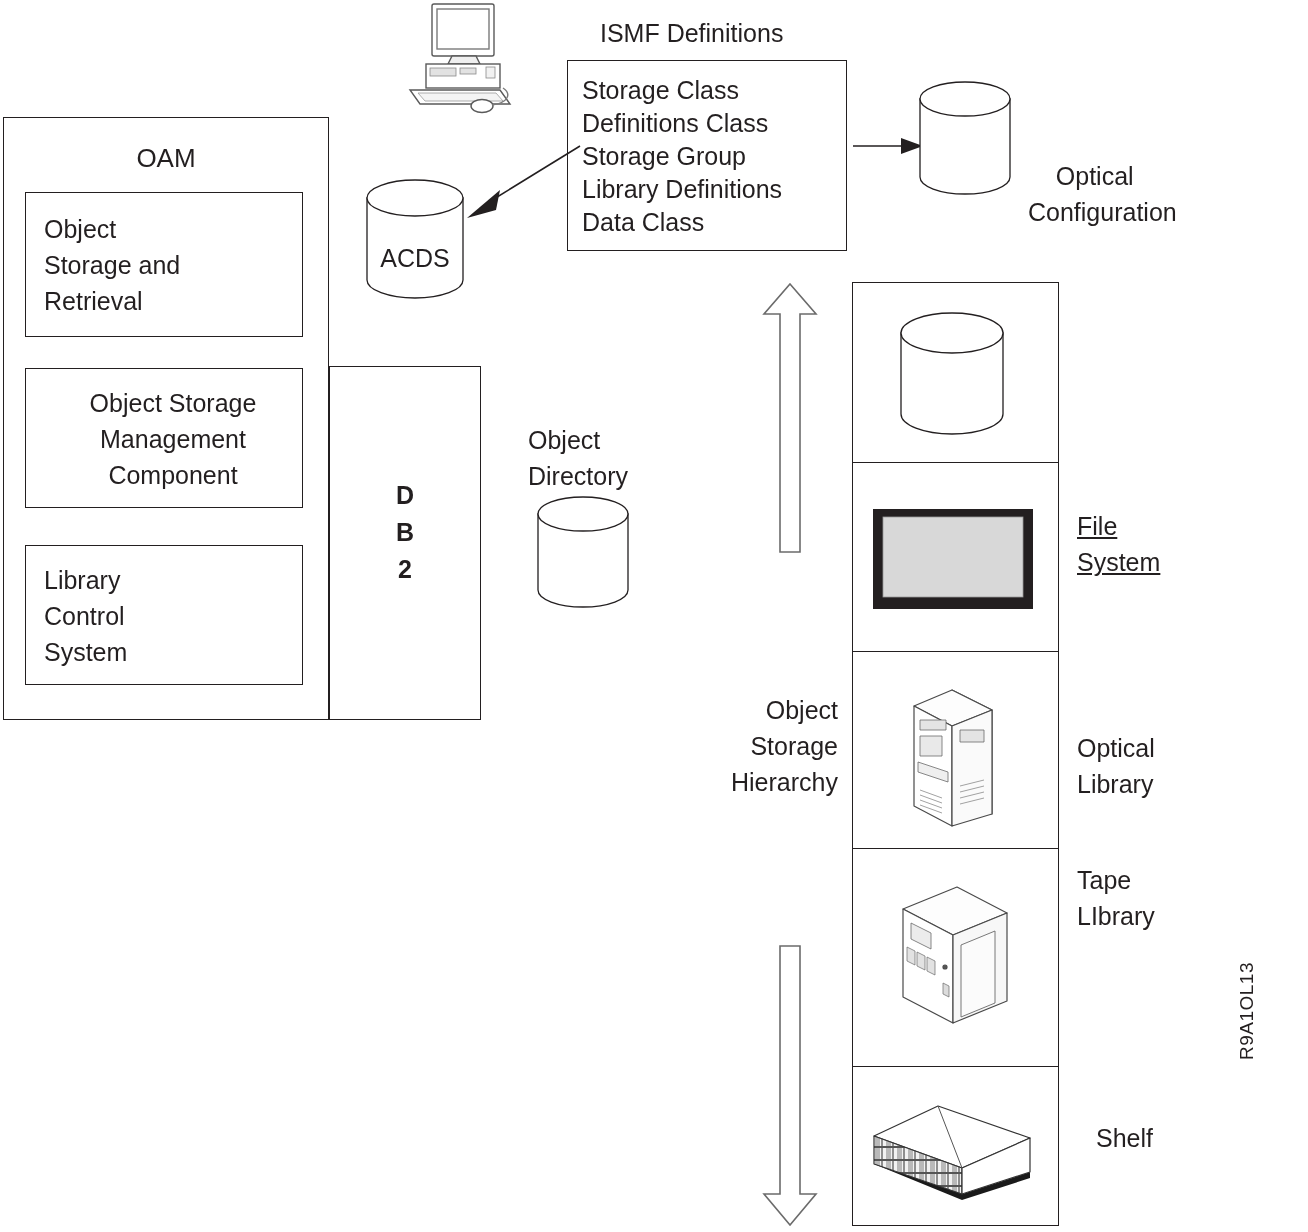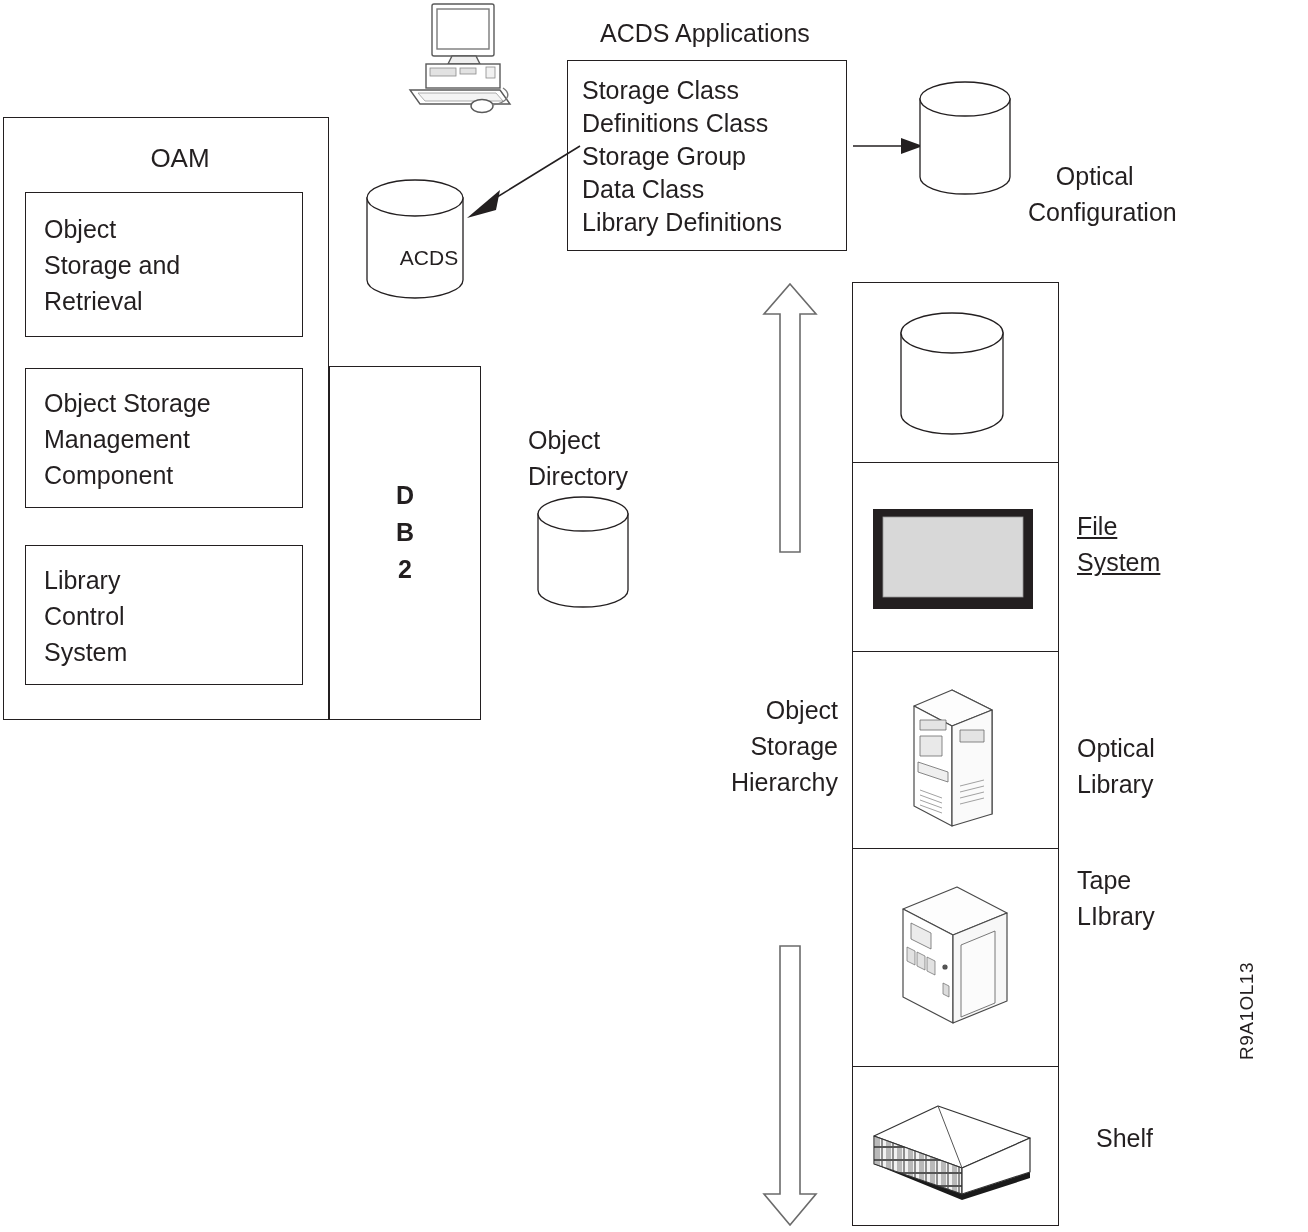--- a/index.html
+++ b/index.html
@@ -21,21 +21,21 @@
     border: 1.5px solid #231f20;
     box-sizing: border-box;
     background: transparent;
   }
   .lbl {
     font-size: 25px;
     line-height: 36px;
     color: #231f20;
     white-space: pre;
   }
-  .lbl-c { text-align: center; padding-left: 14px; }
+  .lbl-c { text-align: center; }
   .bold-stack {
     font-size: 25px;
     font-weight: bold;
     line-height: 37px;
     color: #231f20;
     text-align: center;
   }
   .vert-code {
     font-size: 19px;
     color: #231f20;
@@ -67,45 +67,45 @@
 
         <path d="M6 88 L96 88 L106 102 L16 102 Z" fill="#fff"></path>
         <path d="M14 91 L92 91 L99 99 L21 99 Z" fill="#f4f4f4" stroke="#9a9a9a" stroke-width="0.8"></path>
 
         <ellipse cx="78" cy="104" rx="11" ry="6.5" fill="#fff"></ellipse>
         <path d="M88 103 C 104 101, 108 92, 99 86" fill="none" stroke="#7a7a7a"></path>
       </g>
     </svg>
   </div>
 
-  <div class="abs lbl" style="left:600px; top:15px; width:320px;">ACDS Applications</div>
+  <div class="abs lbl" style="left:600px; top:15px; width:320px;">ISMF Definitions</div>
 
   <div class="abs box" style="left:567px; top:60px; width:280px; height:191px;"></div>
   <div class="abs" style="left:582px; top:74px; width:260px;">
     <div class="lbl" style="line-height:33px;">Storage Class</div>
     <div class="lbl" style="line-height:33px;">Definitions Class</div>
     <div class="lbl" style="line-height:33px;">Storage Group</div>
+    <div class="lbl" style="line-height:33px;">Library Definitions</div>
     <div class="lbl" style="line-height:33px;">Data Class</div>
-    <div class="lbl" style="line-height:33px;">Library Definitions</div>
   </div>
 
   <div class="abs" style="left:455px; top:140px;">
     <svg width="130" height="90" viewBox="0 0 130 90">
       <line x1="125" y1="6" x2="34" y2="62" stroke="#231f20" stroke-width="1.6"></line>
       <path d="M12 78 L45 50 L41 70 Z" fill="#231f20"></path>
     </svg>
   </div>
 
   <div class="abs" style="left:363px; top:180px;">
     <svg width="104" height="120" viewBox="0 0 104 120">
       <path d="M4 18 L4 100 A48 18 0 0 0 100 100 L100 18 Z" fill="#ffffff" stroke="#231f20" stroke-width="1.3"></path>
       <ellipse cx="52" cy="18" rx="48" ry="18" fill="#ffffff" stroke="#231f20" stroke-width="1.3"></ellipse>
     </svg>
   </div>
-  <div class="abs lbl lbl-c" style="left:363px; top:240px; width:104px; font-size:21px;">ACDS</div>
+  <div class="abs lbl lbl-c" style="left:363px; top:240px; width:104px; font-size:25px;">ACDS</div>
 
   <div class="abs" style="left:853px; top:133px;">
     <svg width="72" height="26" viewBox="0 0 72 26">
       <line x1="0" y1="13" x2="50" y2="13" stroke="#231f20" stroke-width="1.6"></line>
       <path d="M48 5 L70 13 L48 21 Z" fill="#231f20"></path>
     </svg>
   </div>
 
   <div class="abs" style="left:916px; top:82px;">
     <svg width="98" height="114" viewBox="0 0 98 114">
@@ -120,21 +120,21 @@
 
   <div class="abs box" style="left:3px; top:117px; width:326px; height:603px;"></div>
   <div class="abs lbl lbl-c" style="left:3px; top:140px; width:326px; font-size:26px;">OAM</div>
 
   <div class="abs box" style="left:25px; top:192px; width:278px; height:145px;">
     <div class="lbl" style="padding:18px 0 0 18px; white-space:pre-line;">Object
 Storage and
 Retrieval</div>
   </div>
 
-  <div class="abs box" style="left:25px; top:368px; width:278px; height:140px;">
+  <div class="abs box" style="left:25px; top:368px; width:278px; height:140px;text-align:center;">
     <div class="lbl" style="padding:16px 0 0 18px; white-space:pre-line;">Object Storage
 Management
 Component</div>
   </div>
 
   <div class="abs box" style="left:25px; top:545px; width:278px; height:140px;">
     <div class="lbl" style="padding:16px 0 0 18px; white-space:pre-line;">Library
 Control
 System</div>
   </div>

